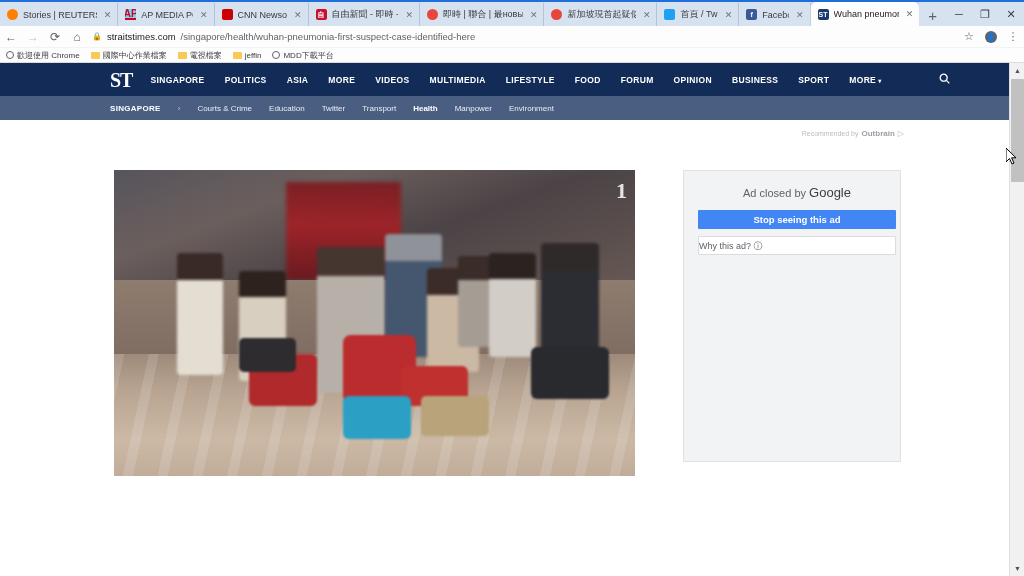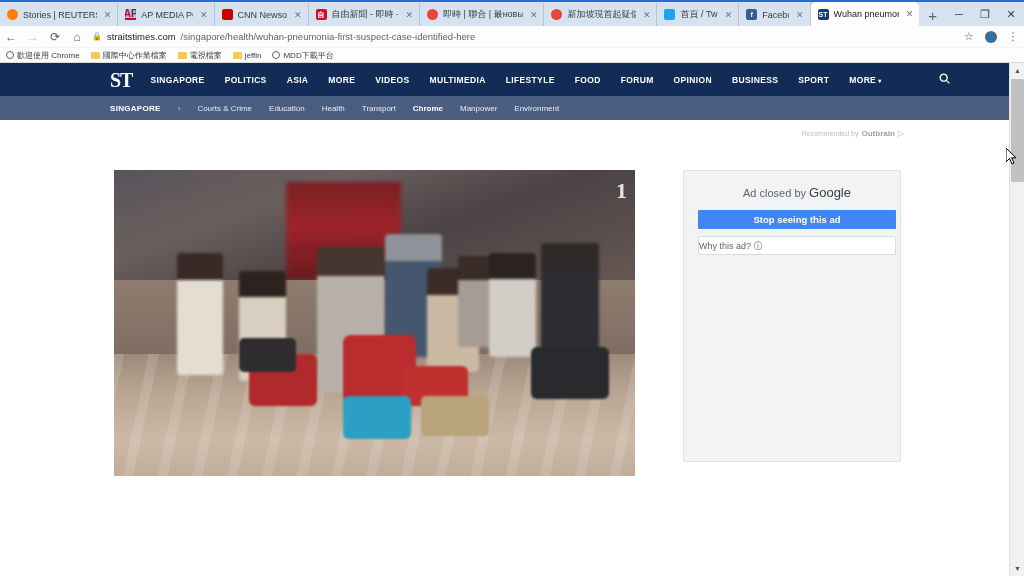--- a/index.html
+++ b/index.html
@@ -337,23 +337,23 @@
           </svg>
         </div>
       </div>
 
       <div class="st-subnav">
         <a href="#" class="section">SINGAPORE</a>
         <span class="sep">›</span>
         <span id="subnav-container" style="display:flex;gap:17px;align-items:center;">
             <a href="#" class="">Courts &amp; Crime</a>
             <a href="#" class="">Education</a>
-            <a href="#" class="">Health</a>
+            <a href="#" class="">Twitter</a>
             <a href="#" class="">Transport</a>
-            <a href="#" class="active">Chrome</a>
+            <a href="#" class="active">Health</a>
             <a href="#" class="">Manpower</a>
             <a href="#" class="">Environment</a>
           </span>
       </div>
 
       <div class="recommend">
         <span>Recommended by</span>
         <span class="ob-logo">Outbrain</span>
         <span class="ob-caret">▷</span>
       </div>

